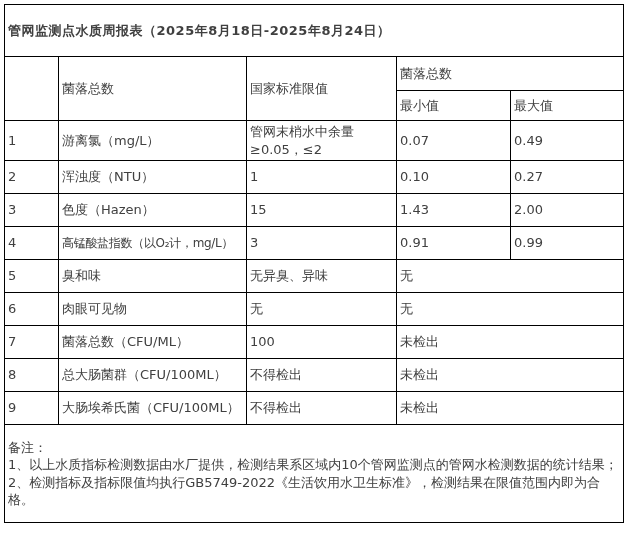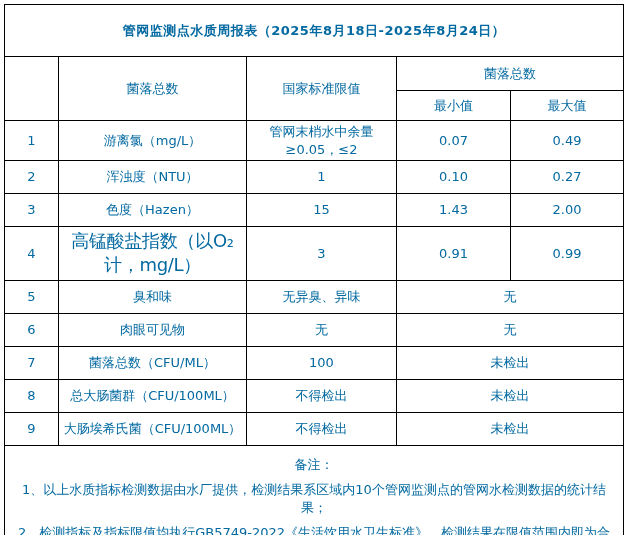--- a/index.html
+++ b/index.html
@@ -10,40 +10,40 @@
     -webkit-font-smoothing: none;
   }
   .sheet { position: relative; width: 629px; height: 535px; background: #ffffff; overflow: hidden; }
   table.report {
     position: absolute; left: 4px; top: 4px;
     width: 619px; border-collapse: collapse; table-layout: fixed;
     background: #ffffff;
   }
   table.report td {
     border: 1px solid #000000;
-    text-align: center; vertical-align: middle;
+    vertical-align: middle;
     font-size: 13px; line-height: 1.35;
     padding: 2px 3px;
     word-break: break-word;
-    color: #0369a1;
+    color: #404040;
   }
   tr.title-row { height: 52px; }
   td.title { font-size: 17px; font-weight: bold; letter-spacing: 0.5px; }
   tr.head-a { height: 34px; }
   tr.head-b { height: 30px; }
   tr.row-tall { height: 38px; }
   tr.row { height: 33px; }
-  td.cell-item.tight { font-size: 18px; letter-spacing: -0.3px; }
+  td.cell-item.tight { font-size: 12px; letter-spacing: -0.3px; }
   tr.notes-row { height: 98px; }
   td.notes {
     text-align: left; vertical-align: top;
     padding: 3px 6px 3px 5px;
     font-size: 13.5px; line-height: 20px;
   }
-  td.notes div { margin: 8px; }
+  td.notes div { margin: 0; }
 </style>
 </head>
 <body>
 
 <div class="sheet">
   <table class="report">
     <colgroup>
       <col style="width:54px">
       <col style="width:188px">
       <col style="width:150px">

